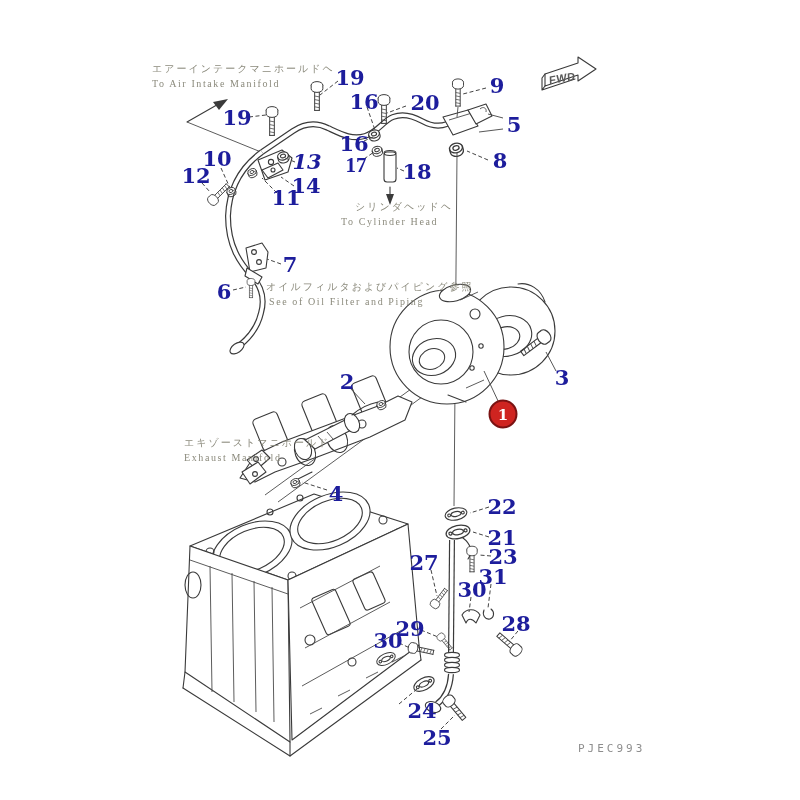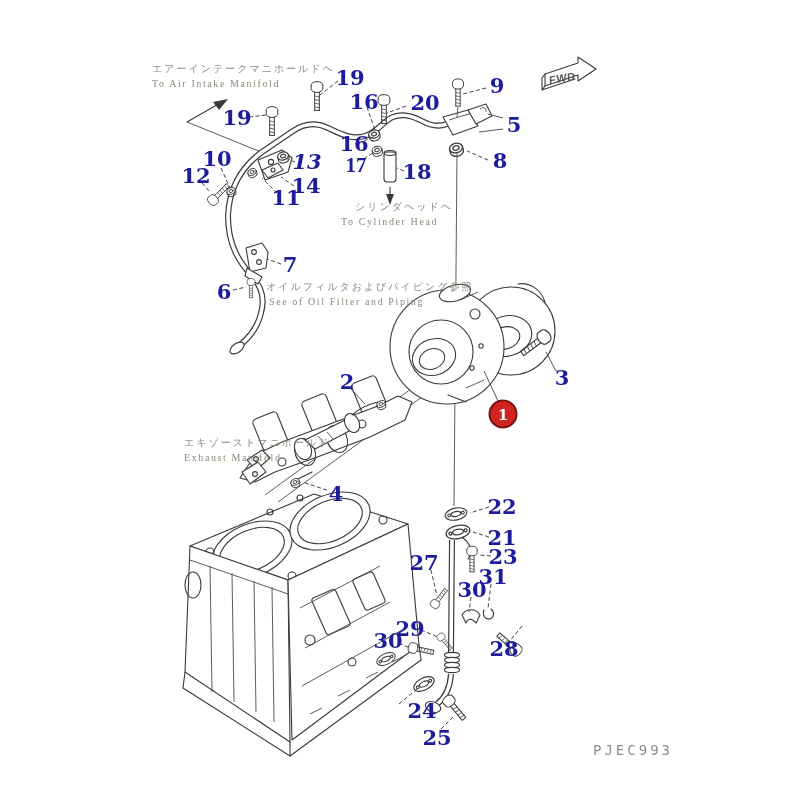--- a/index.html
+++ b/index.html
@@ -26,22 +26,22 @@
   #wm-first{color:#dde2e8;-webkit-text-stroke:1.7px #4a7dc4;
             text-shadow:1px 1px 0 #4a7dc4,-1px -1px 0 #4a7dc4,1px -1px 0 #4a7dc4,-1px 1px 0 #4a7dc4;}
   #wm-second{color:#3b67b3;margin-left:12px;}
   #wm-reg{color:#3b67b3;font-size:12px;vertical-align:top;}
   #wm-swoosh{position:absolute;left:112px;top:-8px;}
   #badge-1{position:absolute;left:503px;top:414px;width:25px;height:25px;border-radius:50%;
            transform:translate(-50%,-50%);display:flex;align-items:center;justify-content:center;
            font-family:"DejaVu Serif", serif;font-weight:bold;font-size:15px;}
   #fwd-label{position:absolute;left:549px;top:72px;transform:rotate(-10deg) skewX(-8deg);
              font-size:11px;font-weight:bold;color:#5a5a5a;letter-spacing:0.5px;}
-  #part-code{position:absolute;left:593px;top:742px;font-family:"DejaVu Sans Mono", monospace;
-             font-size:14px;letter-spacing:3px;color:#8d8d8d;}
+  #part-code{position:absolute;left:578px;top:742px;font-family:"DejaVu Sans Mono", monospace;
+             font-size:11px;letter-spacing:3px;color:#8d8d8d;}
   #callout-layer{position:absolute;left:0;top:0;width:800px;height:800px;pointer-events:none;}
 </style>
 </head>
 <body>
 
 <div id="stage">
 
   <svg id="art" width="800" height="800" viewBox="0 0 800 800">
     <defs>
       <g id="bolt-v">
@@ -296,21 +296,21 @@
       <div class="callout" style="left: 224px; top: 291px;">6</div>
       <div class="callout" style="left: 347px; top: 381px;">2</div>
       <div class="callout" style="left: 562px; top: 377px;">3</div>
       <div class="callout" style="left: 336px; top: 493px;">4</div>
       <div class="callout" style="left: 502px; top: 506px;">22</div>
       <div class="callout" style="left: 502px; top: 537px;">21</div>
       <div class="callout" style="left: 503px; top: 556px;">23</div>
       <div class="callout" style="left: 424px; top: 562px;">27</div>
       <div class="callout" style="left: 493px; top: 576px;">31</div>
       <div class="callout" style="left: 472px; top: 589px;">30</div>
-      <div class="callout" style="left: 504px; top: 623px; margin-top: 25px;">28</div>
+      <div class="callout" style="left: 516px; top: 623px;">28</div>
       <div class="callout" style="left: 410px; top: 628px;">29</div>
       <div class="callout" style="left: 388px; top: 640px;">30</div>
       <div class="callout" style="left: 391px; top: 710px; margin-left: 31px;">24</div>
       <div class="callout" style="left: 437px; top: 737px;">25</div>
     </div>
 
   <div id="badge-1" style="background: rgb(207, 36, 32); border: 2.5px solid rgb(122, 18, 18); color: rgb(255, 255, 255);">
     <span>1</span>
   </div>
 

